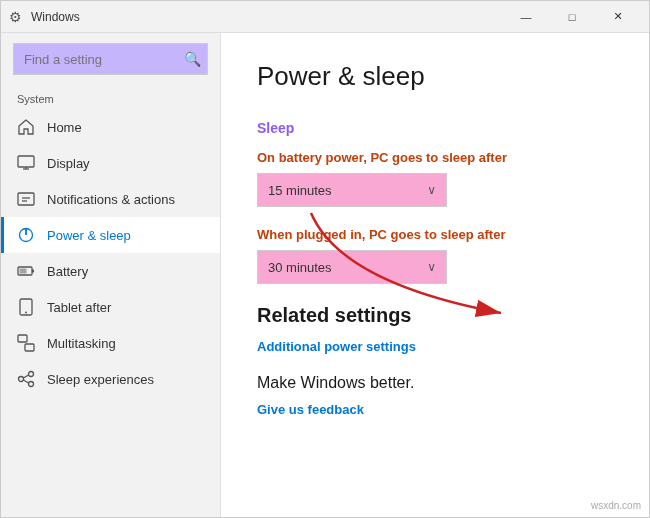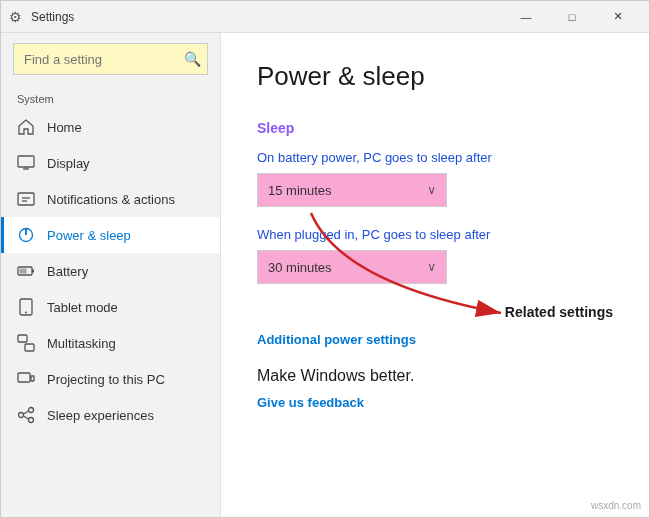--- a/index.html
+++ b/index.html
@@ -83,21 +83,21 @@
 
     .sidebar-search {
       margin: 10px 12px;
       position: relative;
     }
 
     .sidebar-search input {
       width: 100%;
       height: 32px;
       border: 1px solid #ccc;
-      background: #fef9c3;
+      background: #c4b5fd;
       padding: 0 30px 0 10px;
       font-size: 13px;
       color: #333;
       outline: none;
     }
 
     .search-icon-btn {
       position: absolute;
       right: 6px;
       top: 50%;
@@ -174,22 +174,23 @@
 
     .section-title {
       font-size: 14px;
       font-weight: 600;
       color: #8b5cf6;
       margin-bottom: 14px;
     }
 
     .section-label {
       font-size: 13px;
-      color: #1d4ed8;
+      color: #c2410c;
       margin-bottom: 8px;
+      font-weight: bold;
     }
 
     .dropdown {
       display: flex;
       align-items: center;
       justify-content: space-between;
       width: 190px;
       height: 34px;
       border: 1px solid #ccc;
       background: #f9a8d4;
@@ -199,25 +200,24 @@
       color: #333;
       margin-bottom: 20px;
     }
 
     .dropdown-arrow {
       font-size: 12px;
       color: #555;
     }
 
     .related-title {
-      font-size: 14px;
+      font-size: 20px;
       font-weight: 600;
       color: #1a1a1a;
       margin-bottom: 10px;
-      text-align: right;
     }
 
     .link-blue {
       color: #0078d4;
       font-size: 13px;
       cursor: pointer;
       text-decoration: none;
       display: inline-block;
       margin-bottom: 20px;
       font-weight: bold;
@@ -250,21 +250,21 @@
       pointer-events: none;
     }
   </style>
 </head>
 <body>
 
 <div class="window">
 
   <div class="title-bar">
     <span class="title-bar-icon">⚙</span>
-    <span class="title-bar-text">Settings</span>
+    <span class="title-bar-text">Windows</span>
     <div class="title-bar-controls">
       <button class="title-btn">—</button>
       <button class="title-btn">□</button>
       <button class="title-btn close">✕</button>
     </div>
   </div>
 
   <div class="main-layout">
 
     <div class="sidebar">
@@ -329,42 +329,33 @@
       </div>
 
 
       <div class="sidebar-item">
         <span class="nav-icon">
           <svg viewBox="0 0 18 18" fill="none" xmlns="http://www.w3.org/2000/svg">
             <rect x="3" y="1" width="12" height="16" rx="1.5" stroke="#555" stroke-width="1.3"></rect>
             <circle cx="9" cy="14.5" r="1" fill="#555"></circle>
           </svg>
         </span>
-        <span>Tablet mode</span>
+        <span>Tablet after</span>
       </div>
 
       <div class="sidebar-item">
         <span class="nav-icon">
           <svg viewBox="0 0 18 18" fill="none" xmlns="http://www.w3.org/2000/svg">
             <rect x="1" y="1" width="9" height="7" rx="1" stroke="#555" stroke-width="1.3"></rect>
             <rect x="8" y="10" width="9" height="7" rx="1" stroke="#555" stroke-width="1.3"></rect>
           </svg>
         </span>
         <span>Multitasking</span>
       </div>
 
-      <div class="sidebar-item">
-        <span class="nav-icon">
-          <svg viewBox="0 0 18 18" fill="none" xmlns="http://www.w3.org/2000/svg">
-            <rect x="1" y="3" width="12" height="9" rx="1" stroke="#555" stroke-width="1.3"></rect>
-            <rect x="14" y="6" width="3" height="5" rx="0.5" stroke="#555" stroke-width="1.3"></rect>
-          </svg>
-        </span>
-        <span>Projecting to this PC</span>
-      </div>
 
       <div class="sidebar-item">
         <span class="nav-icon">
           <svg viewBox="0 0 18 18" fill="none" xmlns="http://www.w3.org/2000/svg">
             <circle cx="4" cy="9" r="2.5" stroke="#555" stroke-width="1.3"></circle>
             <circle cx="14" cy="4" r="2.5" stroke="#555" stroke-width="1.3"></circle>
             <circle cx="14" cy="14" r="2.5" stroke="#555" stroke-width="1.3"></circle>
             <line x1="6.5" y1="8" x2="11.5" y2="5" stroke="#555" stroke-width="1.3"></line>
             <line x1="6.5" y1="10" x2="11.5" y2="13" stroke="#555" stroke-width="1.3"></line>
           </svg>

